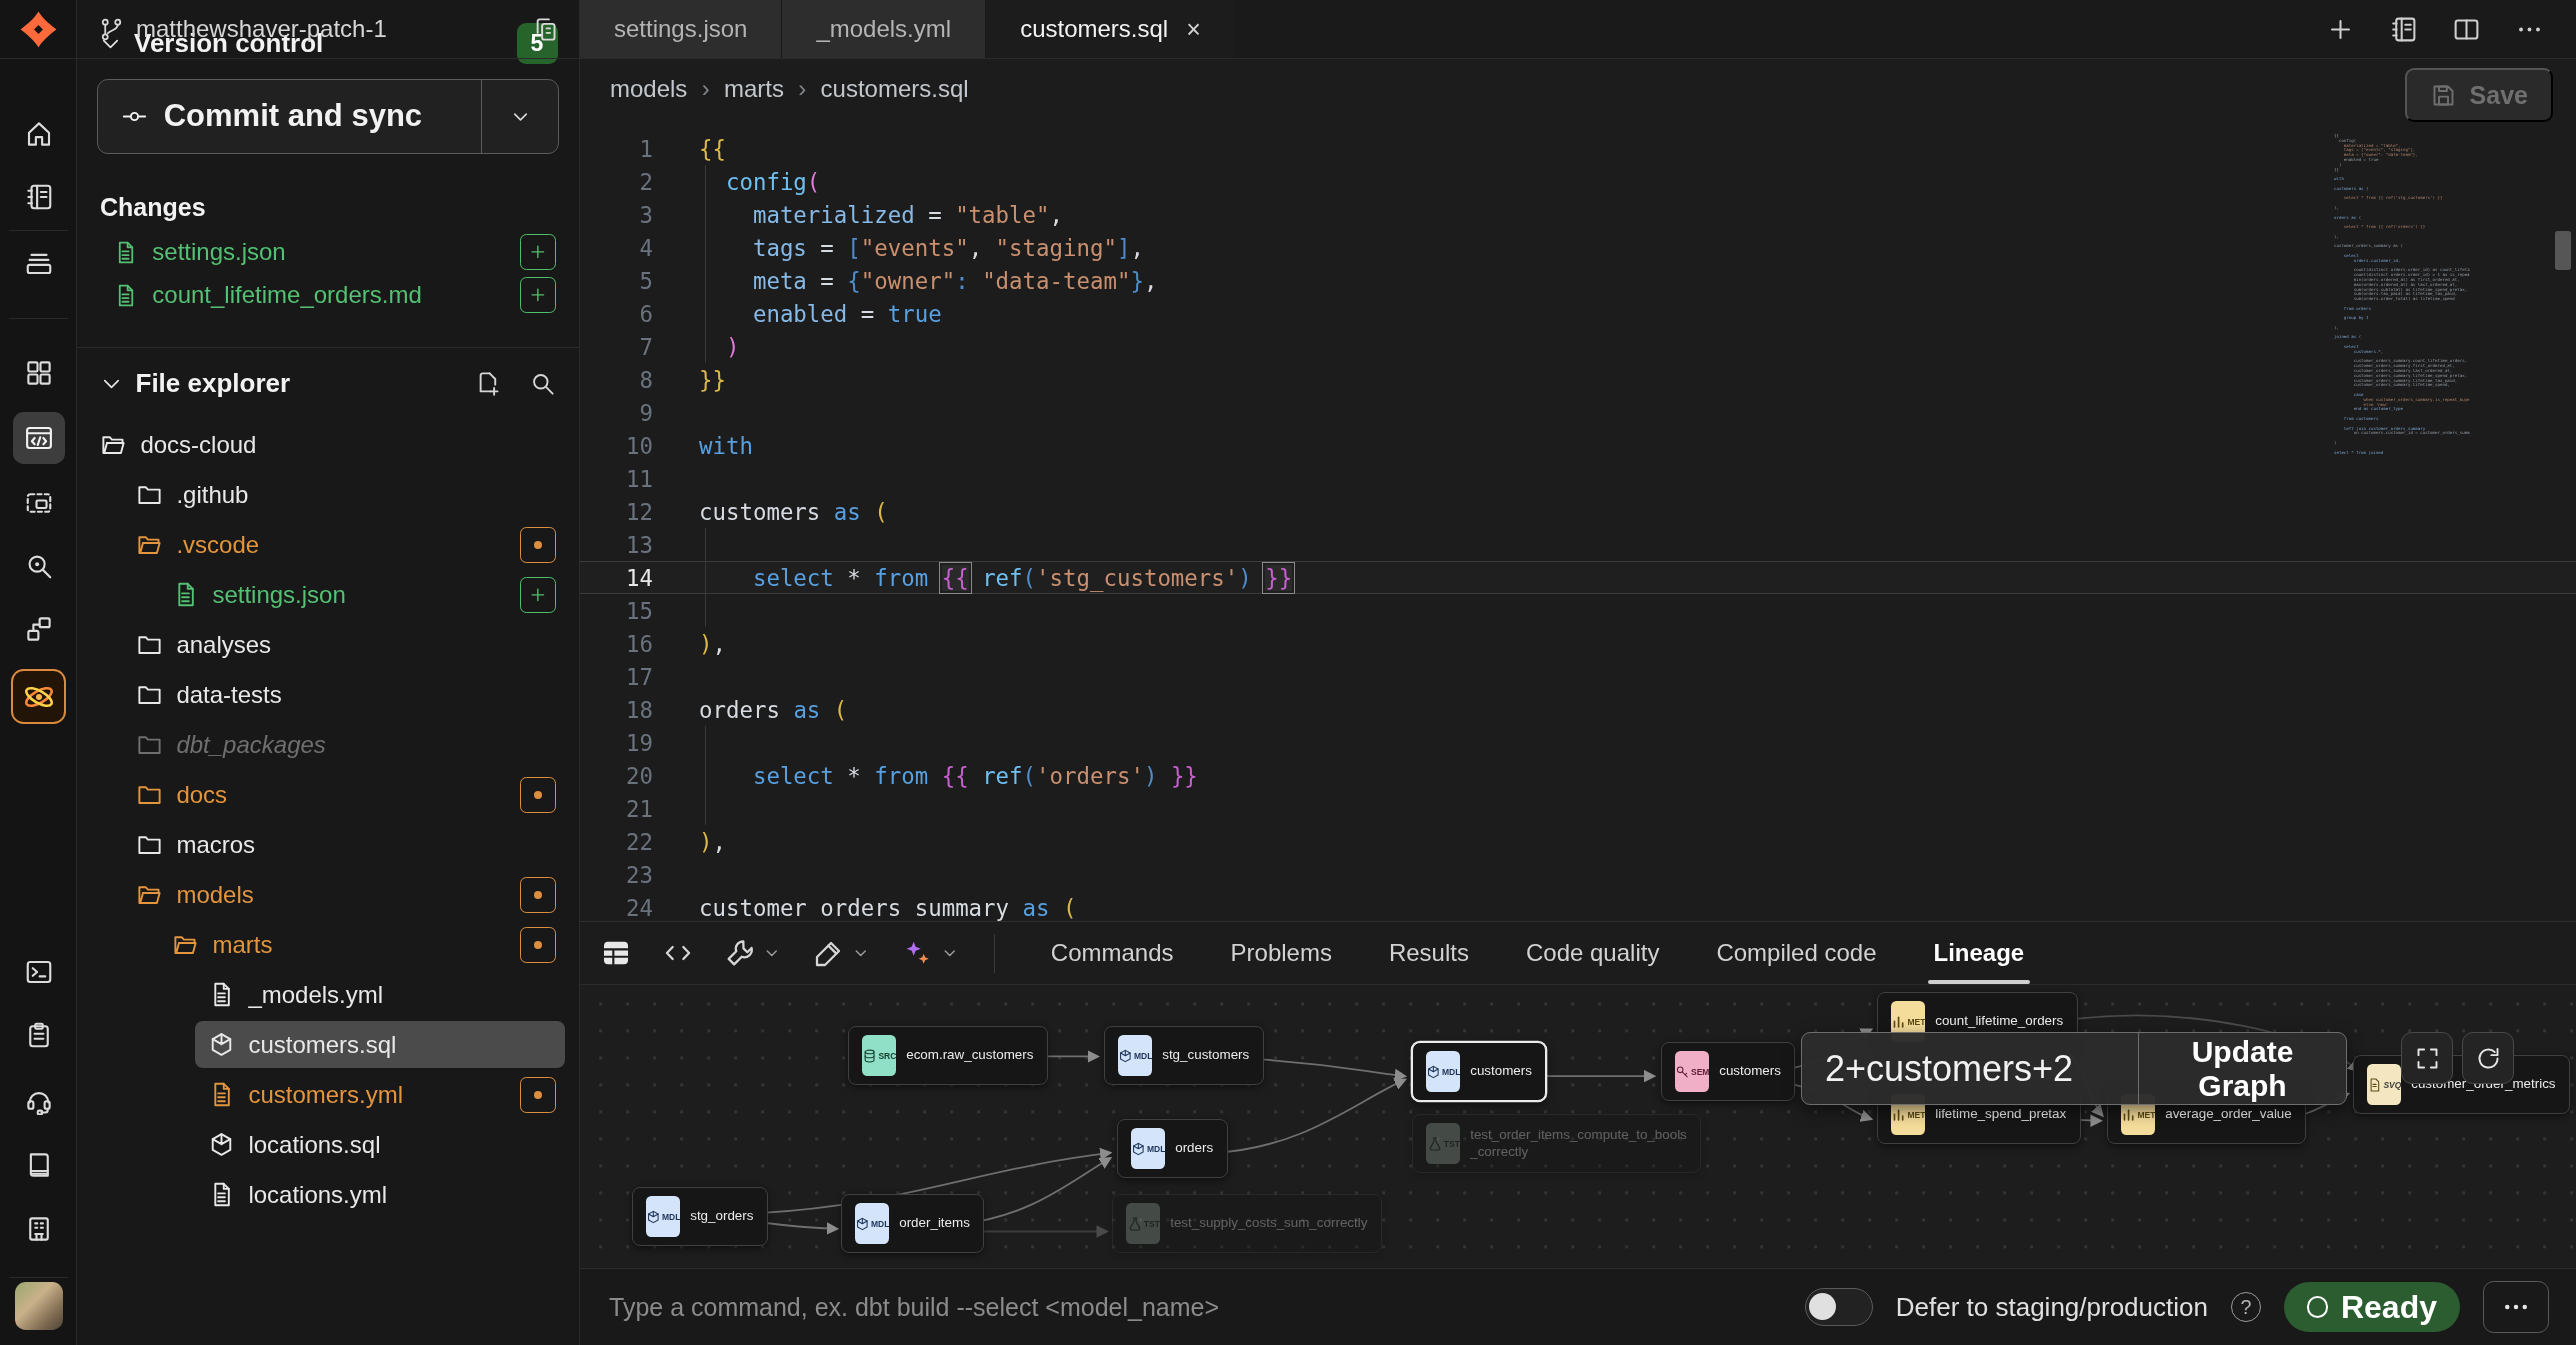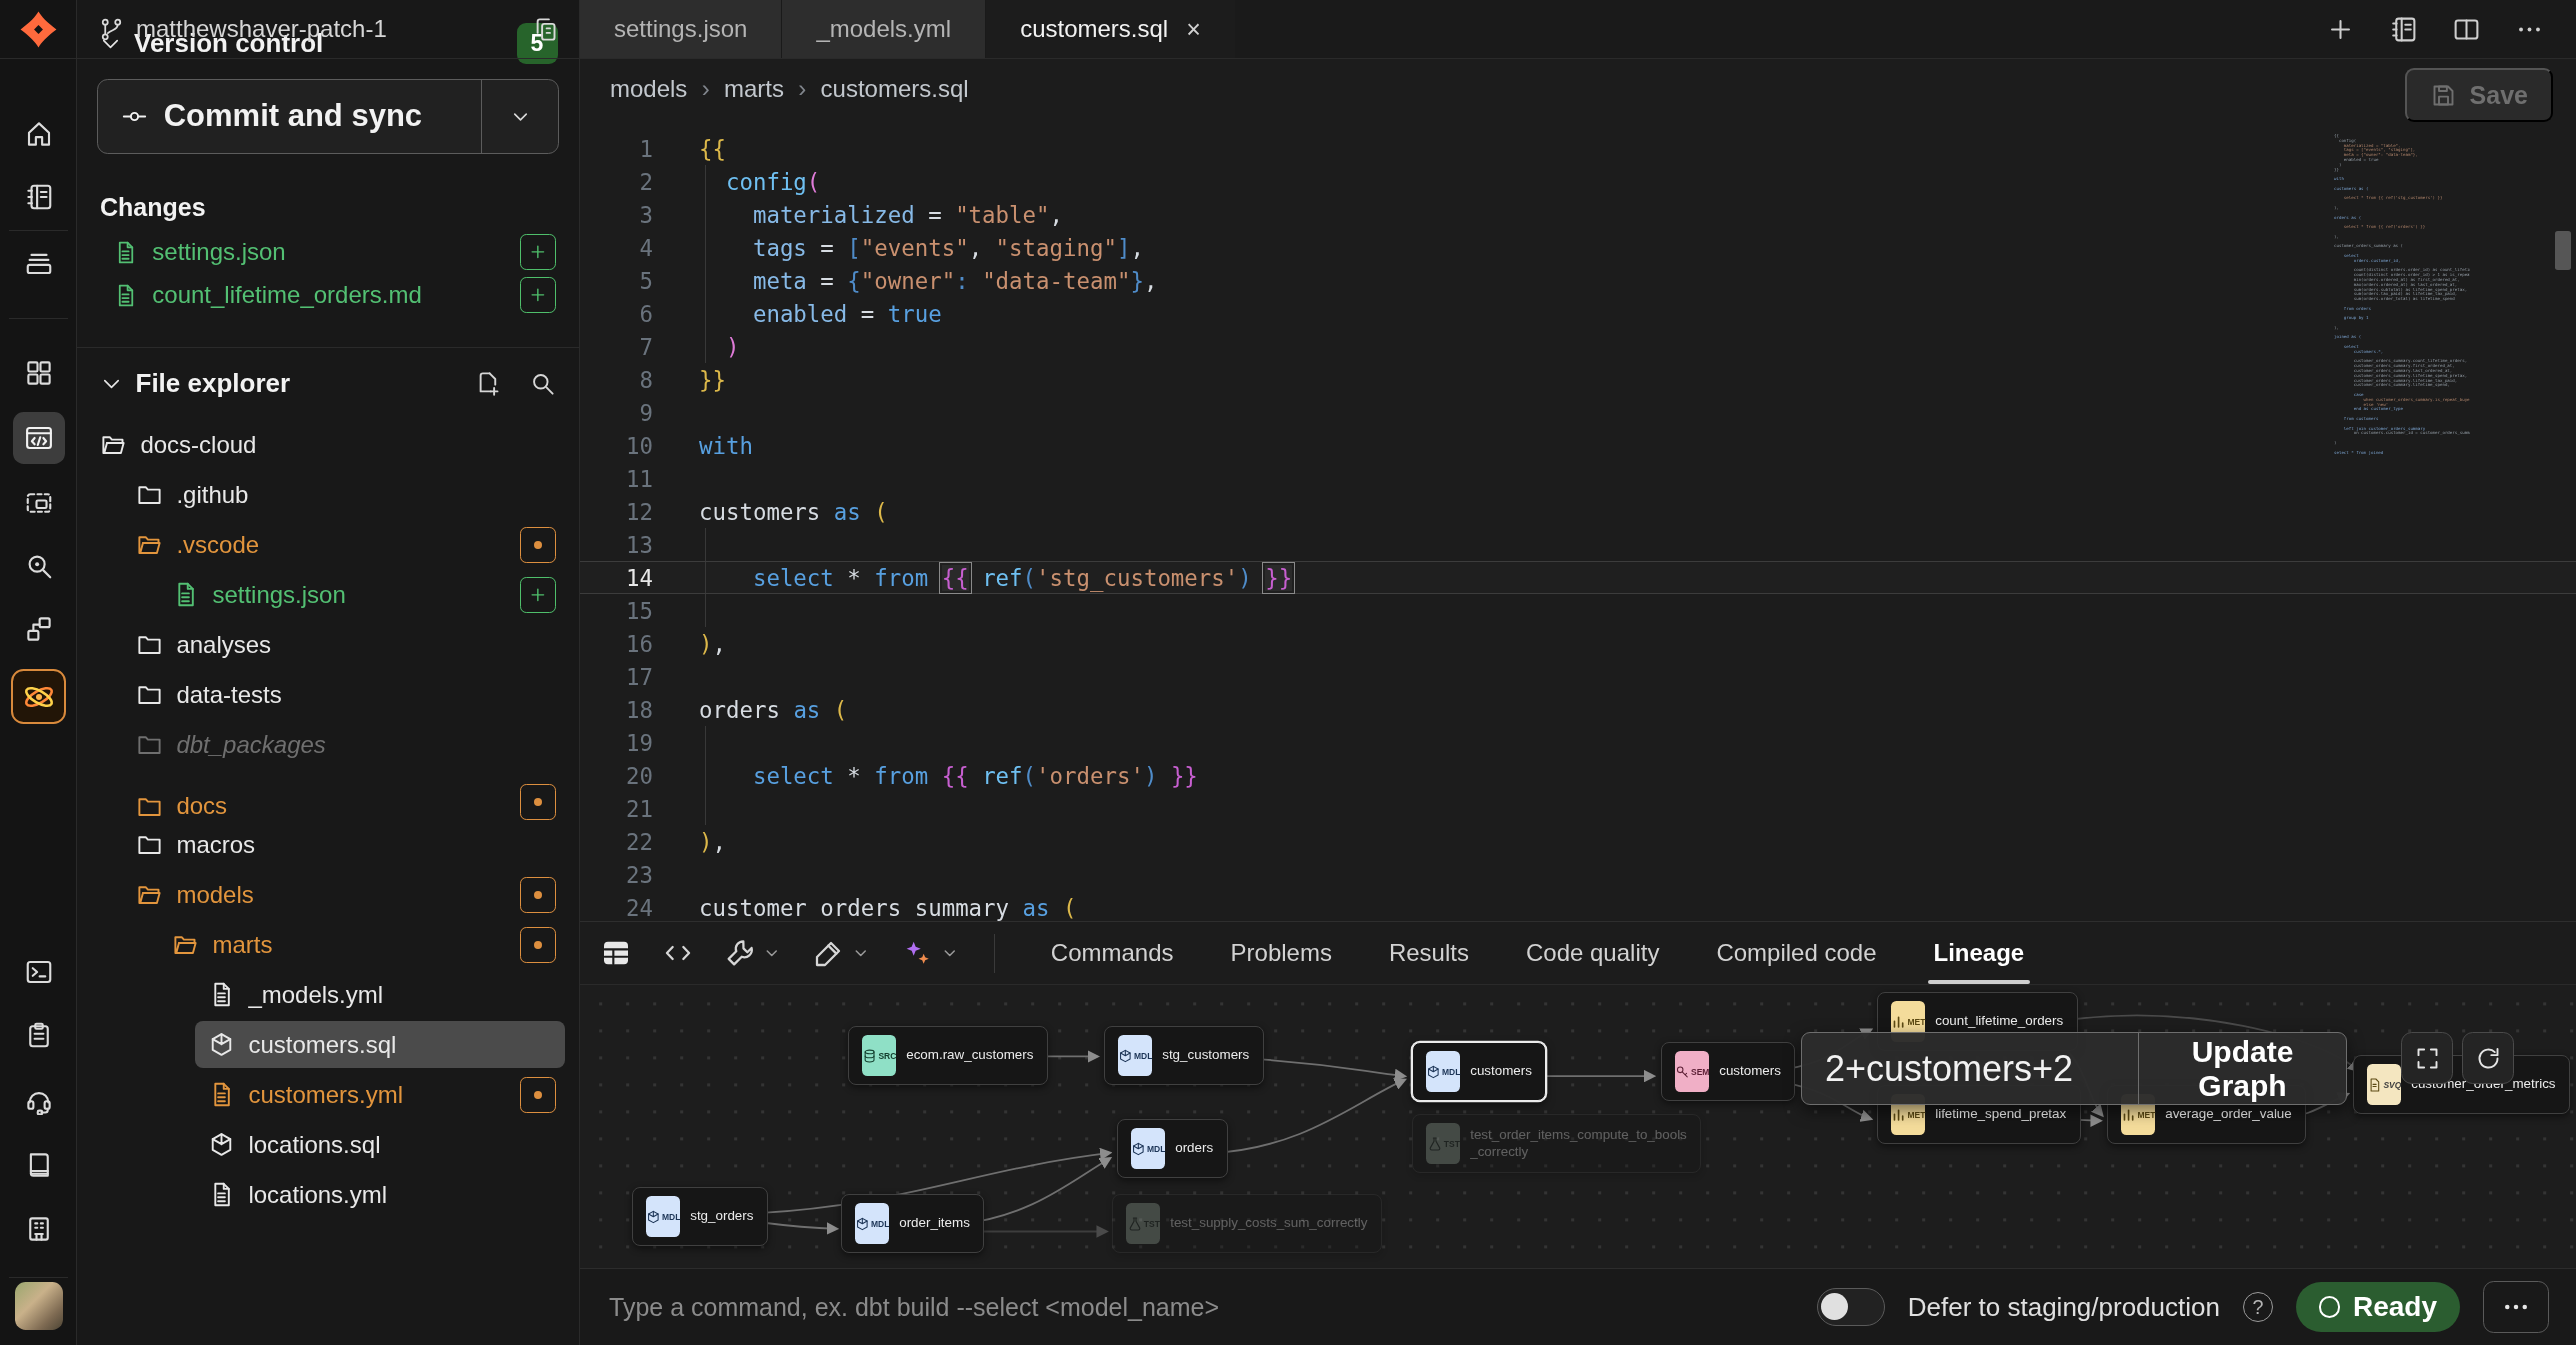--- a/index.html
+++ b/index.html
@@ -101,21 +101,21 @@
   .gbtn{position:absolute;top:47px;width:52px;height:52px;background:#242424;border:1.3px solid #4a4a4a;border-radius:10.7px;display:flex;align-items:center;justify-content:center;color:#e6e6e6;z-index:5;cursor:pointer;}
 
   
   #cmdbar{position:absolute;left:0;top:1268px;width:1996px;height:77px;background:#191919;border-top:0.9px solid #2c2c2c;display:flex;align-items:center;padding:0 27px;gap:23px;}
   #cmd-input{flex:1;background:transparent;border:none;outline:none;color:#e6e6e6;font-size:25px;font-family:"Liberation Sans",sans-serif;}
   #cmd-input::placeholder{color:#8b8b8b;}
   #defer-toggle{width:68px;height:38px;border:1.8px solid #5a5a5a;border-radius:21.5px;background:#222;position:relative;flex:none;cursor:pointer;}
   #defer-toggle i{position:absolute;left:3.6px;top:3.6px;width:27px;height:27px;border-radius:50%;background:#e0e0e0;display:block;}
   #defer-label{font-size:26px;color:#e0e0e0;white-space:nowrap;}
   #defer-help{width:30px;height:30px;border:1.8px solid #9a9a9a;border-radius:50%;color:#b5b5b5;font-size:19.7px;display:flex;align-items:center;justify-content:center;flex:none;cursor:pointer;}
-  #ready-pill{display:flex;align-items:center;gap:12.5px;height:50px;padding:0 23px;background:#2b5d30;border-radius:25px;color:#fff;font-size:28px;font-weight:700;flex:none;}
+  #ready-pill{display:flex;align-items:center;gap:12.5px;height:50px;padding:0 23px;background:#2b5d30;border-radius:25px;color:#fff;font-size:32px;font-weight:700;flex:none;}
   #ready-pill i{width:21.5px;height:21.5px;border:2.7px solid #fff;border-radius:50%;display:block;}
   #more-btn{width:66px;height:52px;border:1.3px solid #5a5a5a;border-radius:10.7px;display:flex;align-items:center;justify-content:center;color:#e6e6e6;flex:none;cursor:pointer;}
 </style>
 </head>
 <body>
 
 <div id="app">
 
   <nav id="rail">
     <div id="logo-cell">
@@ -418,21 +418,21 @@
           <span class="tree-name c-default" style="color: rgb(232, 232, 232);">data-tests</span>
         </div>
         <div class="tree-row" style="padding-left: 59px;">
           <span class="tree-ico">
             <svg class="ic" width="27" height="27" viewBox="0 0 24 24" style="color:#6f6f6f">
               <path d="M3 19.5V5.5h5.6l2 2.2H21v11.8z"></path>
             </svg>
           </span>
           <span class="tree-name c-disabled" style="color: rgb(111, 111, 111);">dbt_packages</span>
         </div>
-        <div class="tree-row" style="padding-left: 59px; align-items: flex-end;">
+        <div class="tree-row" style="padding-left: 59px;">
           <span class="tree-ico">
             <svg class="ic" width="27" height="27" viewBox="0 0 24 24" style="color:#e2953d">
               <path d="M3 19.5V5.5h5.6l2 2.2H21v11.8z"></path>
             </svg>
           </span>
           <span class="tree-name c-modified" style="color: rgb(226, 149, 61);">docs</span>
           <span class="badge-dot tree-badge">
             <i></i>
           </span>
         </div>

